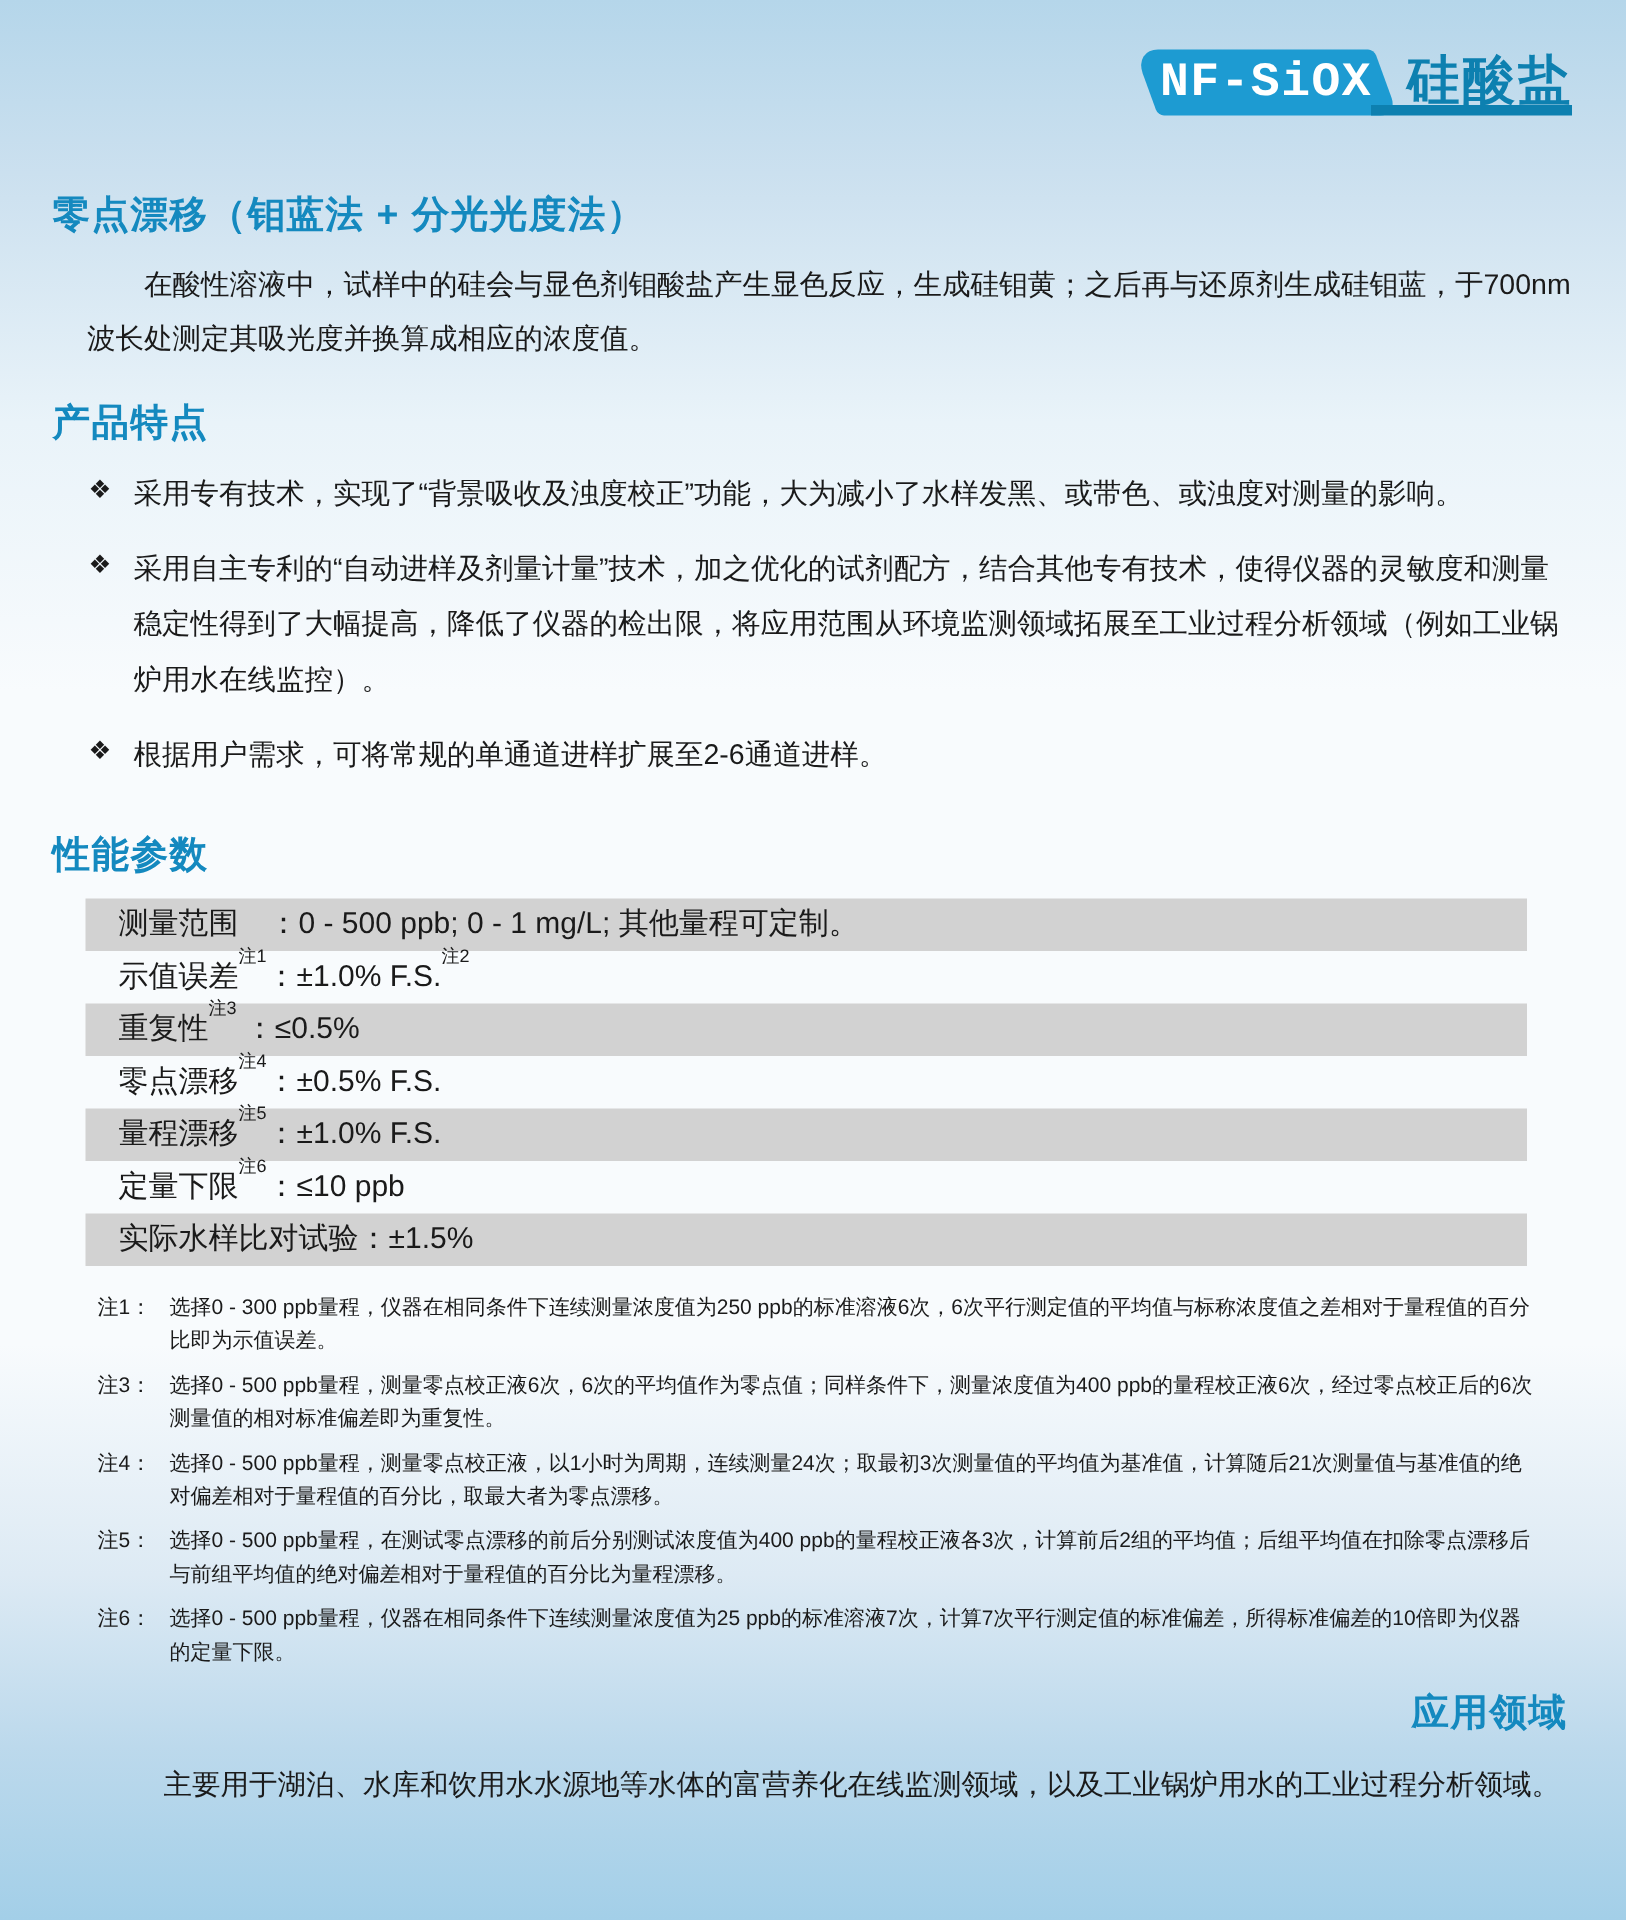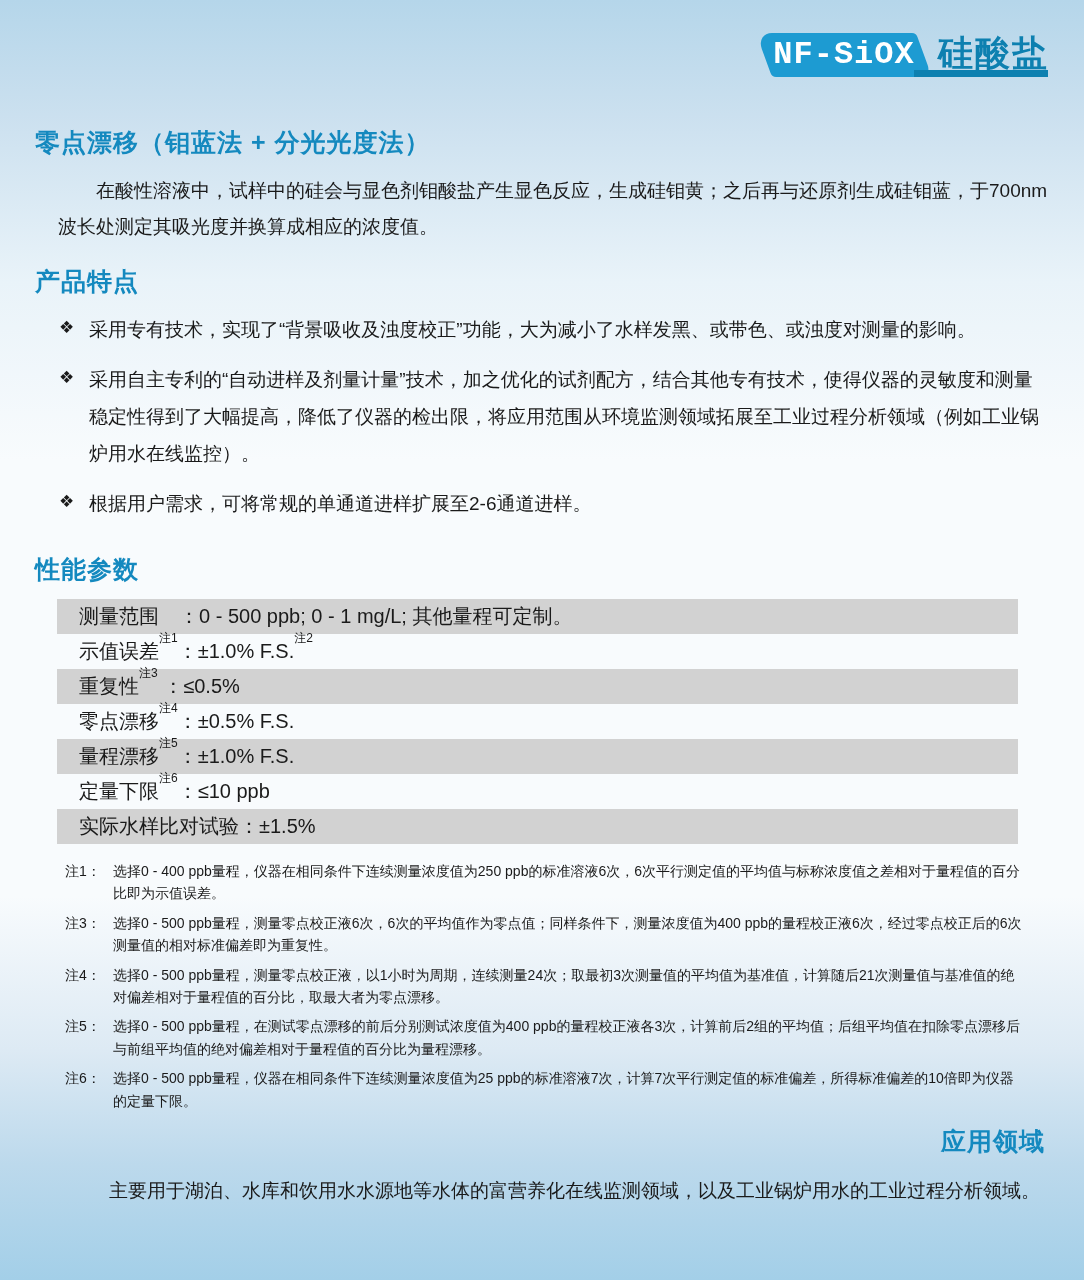--- a/index.html
+++ b/index.html
@@ -110,21 +110,21 @@
       <div class="prow"><span>重复性</span><sup>注3</sup><span class="pvalue"> ：≤0.5%</span><sup></sup></div>
       <div class="prow"><span>零点漂移</span><sup>注4</sup><span class="pvalue">：±0.5% F.S.</span><sup></sup></div>
       <div class="prow"><span>量程漂移</span><sup>注5</sup><span class="pvalue">：±1.0% F.S.</span><sup></sup></div>
       <div class="prow"><span>定量下限</span><sup>注6</sup><span class="pvalue">：≤10 ppb</span><sup></sup></div>
       <div class="prow"><span>实际水样比对试验</span><sup></sup><span class="pvalue">：±1.5%</span><sup></sup></div>
     </div>
 
     <div class="notes">
       <div class="note">
           <span class="note-tag">注1：</span>
-          <span class="note-text">选择0 - 400 ppb量程，仪器在相同条件下连续测量浓度值为250 ppb的标准溶液6次，6次平行测定值的平均值与标称浓度值之差相对于量程值的百分比即为示值误差。</span>
+          <span class="note-text">选择0 - 300 ppb量程，仪器在相同条件下连续测量浓度值为250 ppb的标准溶液6次，6次平行测定值的平均值与标称浓度值之差相对于量程值的百分比即为示值误差。</span>
         </div>
       <div class="note">
           <span class="note-tag">注3：</span>
           <span class="note-text">选择0 - 500 ppb量程，测量零点校正液6次，6次的平均值作为零点值；同样条件下，测量浓度值为400 ppb的量程校正液6次，经过零点校正后的6次测量值的相对标准偏差即为重复性。</span>
         </div>
       <div class="note">
           <span class="note-tag">注4：</span>
           <span class="note-text">选择0 - 500 ppb量程，测量零点校正液，以1小时为周期，连续测量24次；取最初3次测量值的平均值为基准值，计算随后21次测量值与基准值的绝对偏差相对于量程值的百分比，取最大者为零点漂移。</span>
         </div>
       <div class="note">

